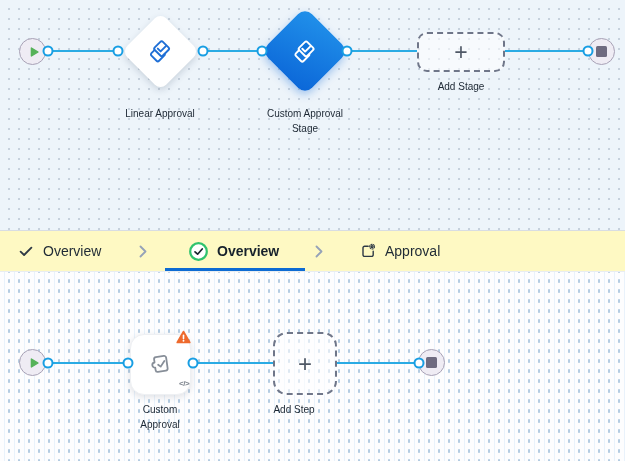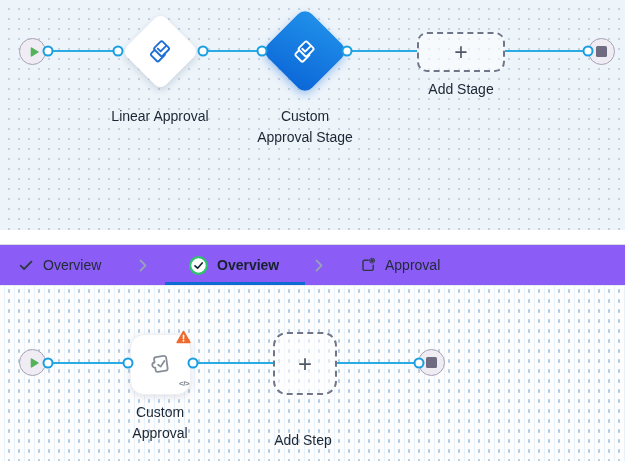--- a/index.html
+++ b/index.html
@@ -36,31 +36,31 @@
   .diamond.white { left:133px; top:24px; width:55px; height:55px; border-radius:8px;
                    background:#fff; box-shadow:2px 2px 7px rgba(40,60,90,0.18); }
   .diamond.blue { left:274px; top:20px; width:62px; height:62px; border-radius:10px;
                   background:linear-gradient(160deg,#2191ea 0%,#0b66d8 100%);
                   box-shadow:2px 3px 9px rgba(13,102,216,0.35); }
   .add-box { position:absolute; border:2px dashed #6f7689; border-radius:10px;
              background:rgba(255,255,255,0.55); display:flex; align-items:center;
              justify-content:center; z-index:3; cursor:pointer; }
   .add-box .plus { font-size:24px; font-weight:300; color:#4f5866; line-height:1; }
   .flow-label { position:absolute; transform:translateX(-50%); text-align:center;
-                font-size:14px; color:#1c2733; line-height:1.5; z-index:2; }
+                font-size:10px; color:#1c2733; line-height:1.5; z-index:2; }
   .step-box { position:absolute; left:130px; top:62px; width:61px; height:61px;
               border-radius:14px; background:#fff; border:1px solid #eef0f3;
               box-shadow:0 2px 6px rgba(50,60,80,0.14); display:flex;
               align-items:center; justify-content:center; z-index:3; }
   .warning-badge { position:absolute; left:176px; top:58px; z-index:7; }
   .code-badge { position:absolute; left:179px; top:107px; font-size:8px; color:#7d848d;
                 letter-spacing:-0.5px; z-index:7; font-weight:bold; }
 
   
-  .tab-bar { position:absolute; left:0; top:244px; width:625px; height:42px; background:#8b5cf6;
+  .tab-bar { position:absolute; left:0; top:230px; width:625px; height:42px; background:#fef9c3;
              border-top:1px solid #d8dde3; border-bottom:1px solid #e9edf0; z-index:10; }
   .tab { position:absolute; top:0; height:100%; display:flex; align-items:center; gap:9px;
          cursor:pointer; }
   .tab-label { font-size:14px; color:#1f2a35; }
   .tab.active .tab-label { font-weight:700; color:#16212c; }
   .tab-sep { position:absolute; top:0; height:100%; display:flex; align-items:center; }
   .tab-underline { position:absolute; left:165px; bottom:0; width:140px; height:3px;
                    background:#0d6bd3; }
 </style>
 </head>
@@ -218,16 +218,16 @@
     <div class="circle-node" style="left:418px; top:77px;">
       <span class="stop-square"></span>
     </div>
 
     <span class="port" style="left:48px; top:90.5px;"></span>
     <span class="port" style="left:127.5px; top:90.5px;"></span>
     <span class="port" style="left:192.5px; top:90.5px;"></span>
     <span class="port" style="left:418.5px; top:90.5px;"></span>
 
     <div class="flow-label" style="left:160px; top:130px; width:62px;">Custom Approval</div>
-    <div class="flow-label" style="left:303px; top:130px; white-space:nowrap;margin-top:28px;">Add Step</div>
+    <div class="flow-label" style="left:294px; top:130px; white-space:nowrap;">Add Step</div>
   </div>
 
 </div>
 
 </body></html>

